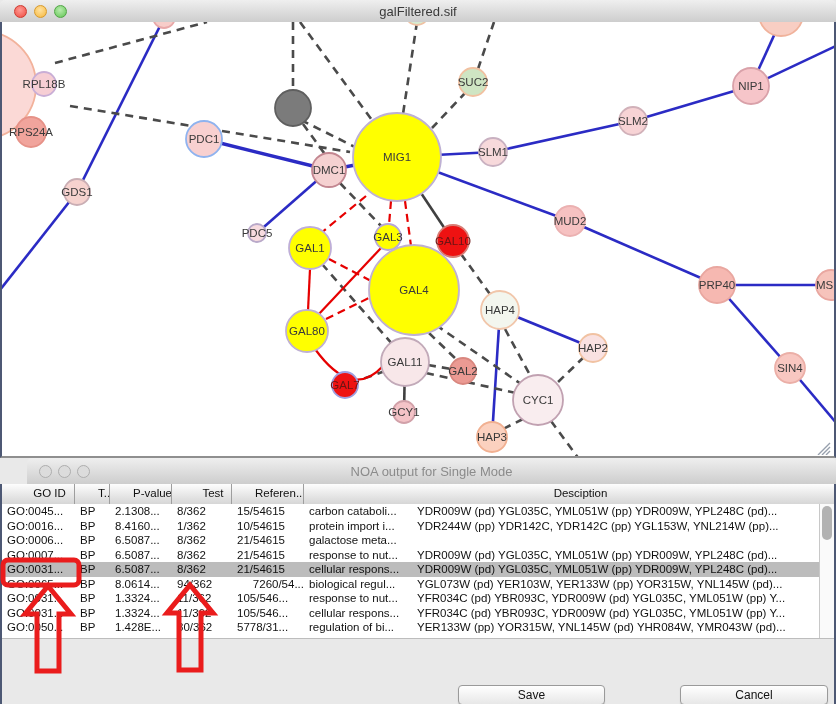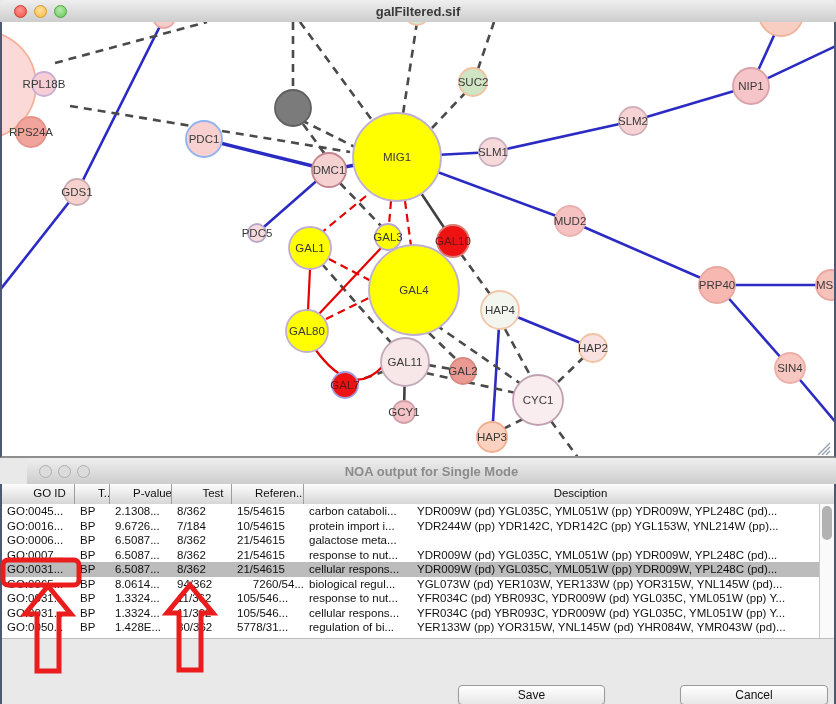--- a/index.html
+++ b/index.html
@@ -4,21 +4,21 @@
 <style>
   html,body{margin:0;padding:0;}
   body{width:836px;height:704px;position:relative;overflow:hidden;
        background:#e9e9e9;font-family:"Liberation Sans",sans-serif;}
 
   
   .titlebar{position:absolute;left:0;right:0;top:0;
     background:linear-gradient(#efefef,#cdcdcd);
     border-bottom:1px solid #8e8e8e;border-radius:5px 5px 0 0;}
   .title-text{position:absolute;left:0;right:0;text-align:center;
-    font-size:13px;font-weight:700;color:#3a3a3a;}
+    font-size:13px;font-weight:400;color:#3a3a3a;}
   .light{position:absolute;width:13px;height:13px;border-radius:50%;box-sizing:border-box;}
 
   .win1{position:absolute;left:0;top:0;width:836px;height:458px;}
   .win1 .titlebar{height:22px;}
   .win1 .title-text{top:4px;}
   .win1 .content{position:absolute;top:22px;left:0;width:836px;height:436px;
     box-sizing:border-box;background:#ffffff;
     border-left:2px solid #4d5874;border-right:2px solid #4d5874;
     border-bottom:2px solid #8f8f8f;overflow:hidden;}
   .win1 svg.net{position:absolute;left:-2px;top:0;}
@@ -279,22 +279,22 @@
           <div class="tcell" style="width: 35px;">BP</div>
           <div class="tcell" style="width: 62px;">2.1308...</div>
           <div class="tcell" style="width: 60px;">8/362</div>
           <div class="tcell" style="width: 72px;">15/54615</div>
           <div class="tcell" style="width: 108px;">carbon cataboli...</div>
           <div class="tcell" style="width: 410px;">YDR009W (pd) YGL035C, YML051W (pp) YDR009W, YPL248C (pd)...</div>
         </div>
         <div class="trow">
           <div class="tcell" style="width: 73px;">GO:0016...</div>
           <div class="tcell" style="width: 35px;">BP</div>
-          <div class="tcell" style="width: 62px;">9.6726...</div>
-          <div class="tcell" style="width: 60px;">7/184</div>
+          <div class="tcell" style="width: 62px;">8.4160...</div>
+          <div class="tcell" style="width: 60px;">1/362</div>
           <div class="tcell" style="width: 72px;">10/54615</div>
           <div class="tcell" style="width: 108px;">protein import i...</div>
           <div class="tcell" style="width: 410px;">YDR244W (pp) YDR142C, YDR142C (pp) YGL153W, YNL214W (pp)...</div>
         </div>
         <div class="trow">
           <div class="tcell" style="width: 73px;">GO:0006...</div>
           <div class="tcell" style="width: 35px;">BP</div>
           <div class="tcell" style="width: 62px;">6.5087...</div>
           <div class="tcell" style="width: 60px;">8/362</div>
           <div class="tcell" style="width: 72px;">21/54615</div>

